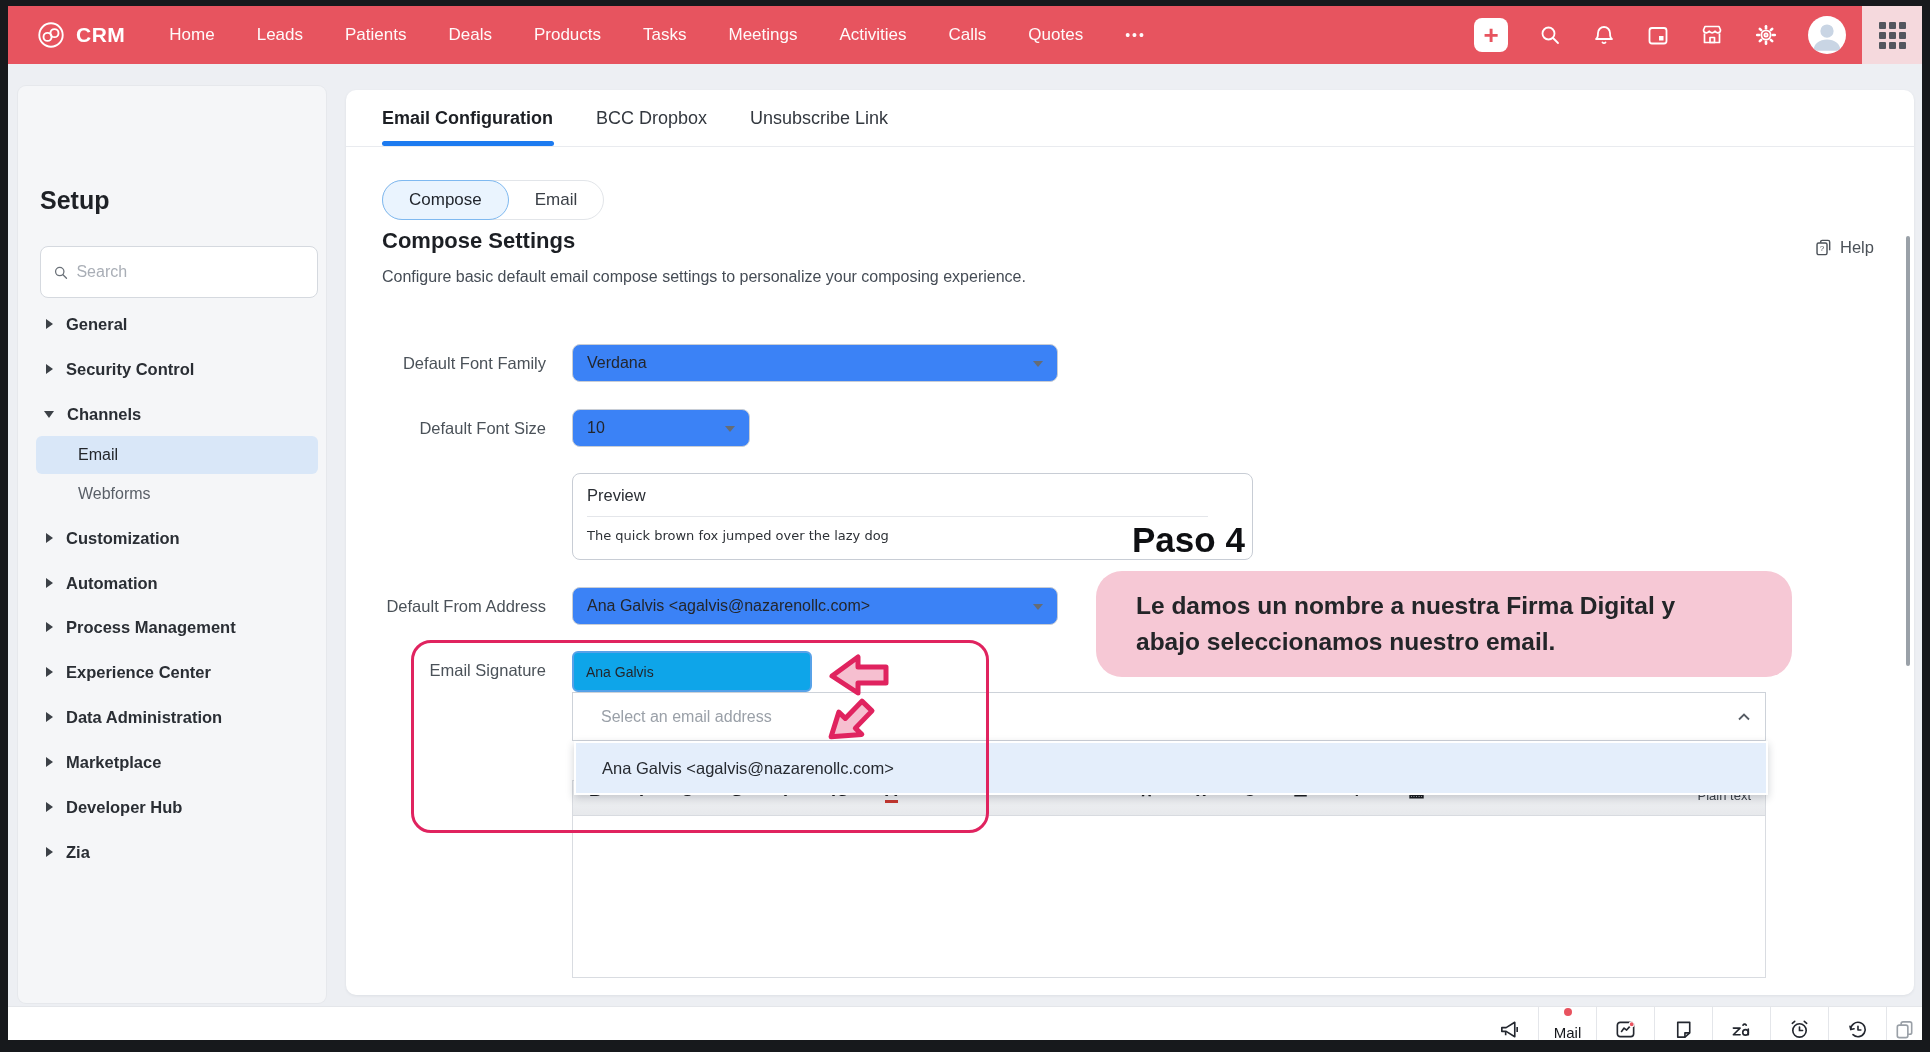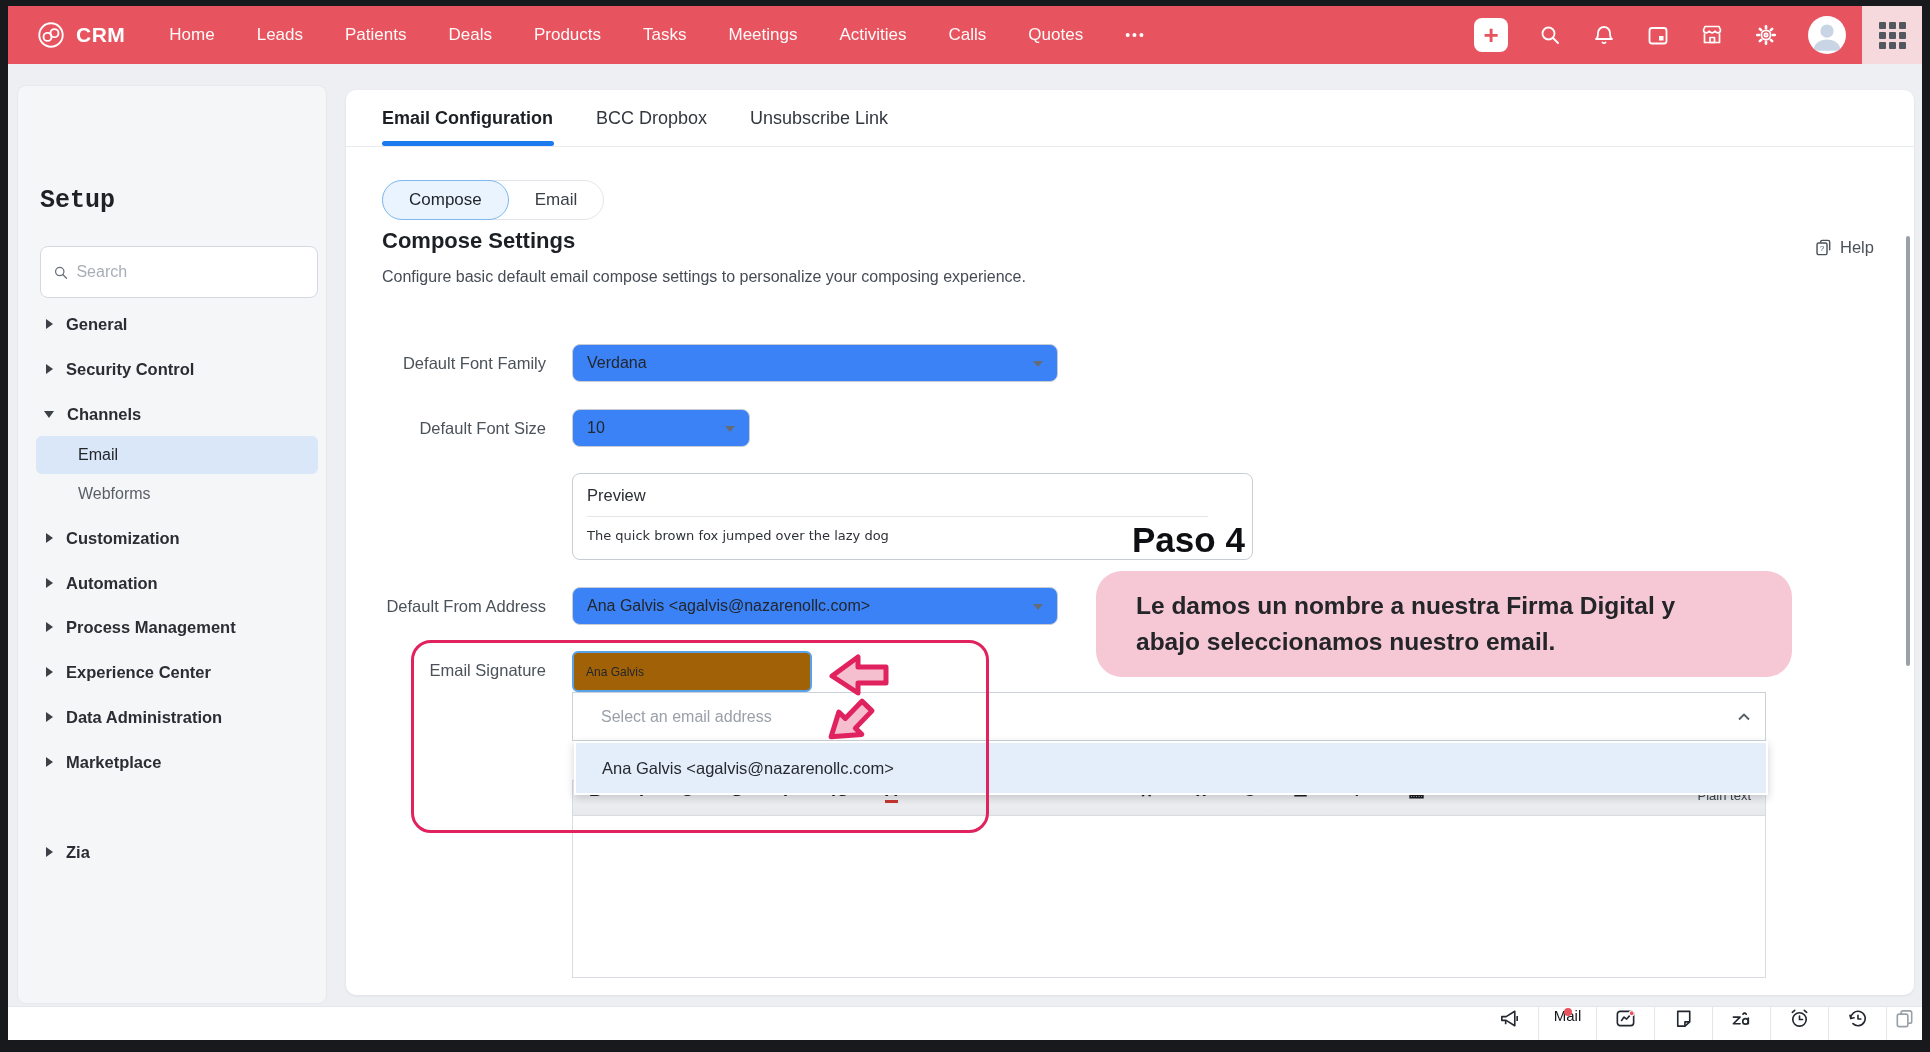--- a/index.html
+++ b/index.html
@@ -16,21 +16,21 @@
   .nav-right { position:absolute; right:76px; top:0; height:58px; display:flex; align-items:center; gap:30px; }
   .plusbox { width:34px; height:34px; background:#fff; border-radius:8px; display:flex; align-items:center; justify-content:center; color:#e7545f; font-size:26px; font-weight:700; line-height:1; }
   .nav-ico { width:24px; height:24px; display:block; }
   .avatar { width:38px; height:38px; border-radius:50%; background:#fff; overflow:hidden; }
   .appsbox { position:absolute; right:0; top:0; width:60px; height:58px; background:#f5d9dd; display:flex; align-items:center; justify-content:center; }
   .gridglyph { display:grid; grid-template-columns:repeat(3,7px); grid-template-rows:repeat(3,7px); gap:3px; }
   .gridglyph div { background:#53575f; border-radius:1px; }
 
   
   .sidebar { position:absolute; left:10px; top:80px; width:308px; height:917px; background:#f5f6f8; border-radius:8px; box-shadow:0 0 0 1px #e6e8ec; }
-  .setup-title { position:absolute; left:22px; top:100px; font-size:25px; font-weight:700; color:#1e2126;font-family:Liberation Mono, monospace; }
+  .setup-title { position:absolute; left:22px; top:100px; font-size:25px; font-weight:700; color:#1e2126; }
   .side-search { position:absolute; left:22px; top:160px; width:278px; height:52px; background:#fff; border:1px solid #d5d9df; border-radius:8px; display:flex; align-items:center; gap:8px; padding:5px 12px; }
   .side-search input { border:none; outline:none; font-size:16px; color:#3a3f46; width:100%; background:transparent; font-family:"Liberation Sans",sans-serif; }
   .side-search input::placeholder { color:#a9aeb6; }
   .srow { position:absolute; left:0; width:308px; height:38px; display:flex; align-items:center; cursor:pointer; }
   .caret-r { width:0; height:0; border-left:7px solid #3c4147; border-top:5px solid transparent; border-bottom:5px solid transparent; margin-left:28px; margin-right:13px; }
   .caret-d { width:0; height:0; border-top:7px solid #3c4147; border-left:5px solid transparent; border-right:5px solid transparent; margin-left:26px; margin-right:13px; }
   .slabel { font-size:16.5px; font-weight:700; color:#2a2e34; }
   .schild { padding-left:60px; font-size:16px; color:#595f67; }
   .srow.sel { left:18px; width:282px; background:#d9e7f8; border-radius:6px; }
   .srow.sel .schild { color:#23262b; padding-left:42px; }
@@ -53,41 +53,41 @@
   .flabel { position:absolute; width:195px; left:5px; text-align:right; font-size:16.5px; color:#4b5259; }
   .selectbox { position:absolute; background:#3b82f6; border:1px solid #c8cdd5; border-radius:8px; display:flex; align-items:center; padding:0 14px; font-size:16px; color:#23262c; cursor:pointer; }
   .selcaret { position:absolute; right:14px; top:50%; margin-top:-2px; width:0; height:0; border-top:6px solid #666c74; border-left:5px solid transparent; border-right:5px solid transparent; }
 
   .previewbox { position:absolute; left:226px; top:383px; width:681px; height:87px; border:1px solid #c8cdd5; border-radius:8px; background:#fff; }
   .pv-title { position:absolute; left:14px; top:12px; font-size:16.5px; color:#2a2e34; }
   .pv-line { position:absolute; left:14px; right:44px; top:42px; height:1px; background:#e4e6ea; }
   .pv-sample { position:absolute; left:14px; top:54px; font-size:13px; color:#2d3136; font-family:"DejaVu Sans",sans-serif; }
 
   .sig-outline { position:absolute; left:65px; top:550px; width:578px; height:193px; border:3px solid #e0235f; border-radius:20px; z-index:8; pointer-events:none; }
-  .name-input { position:absolute; left:226px; top:561px; width:240px; height:41px; border:2px solid #57a2e8; border-radius:6px; background:#a16207; padding:0 12px; font-size:12px; color:#23262c; outline:none; font-family:"Liberation Sans",sans-serif; }
+  .name-input { position:absolute; left:226px; top:561px; width:240px; height:41px; border:2px solid #57a2e8; border-radius:6px; background:#0ea5e9; padding:0 12px; font-size:14px; color:#23262c; outline:none; font-family:"Liberation Sans",sans-serif; }
   .email-select { position:absolute; left:226px; top:602px; width:1194px; height:49px; border:1px solid #cdd2d9; background:#fff; display:flex; align-items:center; padding:0 28px; font-size:16px; color:#9aa0a8; z-index:2; }
   .opt-panel { position:absolute; left:228px; top:651px; width:1194px; height:54px; background:#fff; box-shadow:0 3px 8px rgba(30,40,55,.22); z-index:5; padding:2px; }
   .opt-row { width:100%; height:100%; background:#e4eefb; display:flex; align-items:center; padding-left:26px; font-size:16.5px; color:#262a30; cursor:pointer; }
   .ed-toolbar { position:absolute; left:226px; top:690px; width:1194px; height:36px; background:linear-gradient(#f6f7f9,#e7e9ec); border:1px solid #d8dbe0; z-index:1; }
   .ed-icons { position:absolute; left:16px; top:-4px; display:flex; gap:37px; height:26px; line-height:26px; }
   .ed-icons span { font-size:18px; font-weight:700; color:#17191d; }
   .plain-text { position:absolute; right:14px; top:7px; font-size:13px; color:#3a3f46; }
   .ed-body { position:absolute; left:226px; top:726px; width:1194px; height:162px; background:#fff; border:1px solid #d9dce1; border-top:none; }
 
   .paso { position:absolute; left:786px; top:430px; font-size:35px; font-weight:700; color:#0e0f12; z-index:9; }
   .pinknote { position:absolute; left:750px; top:481px; width:696px; height:106px; background:#f6c8d5; border-radius:26px; z-index:9; padding:17px 0 0 40px; }
   .pinknote div { font-size:24.5px; font-weight:700; color:#232528; line-height:36px; }
   .pk-arrow { position:absolute; z-index:10; }
 
   .scrollthumb { position:absolute; left:1560px; top:146px; width:4px; height:430px; background:#9aa1a8; border-radius:2px; }
 
   
   .bottombar { position:absolute; left:0; right:0; bottom:0; height:34px; background:#fff; border-top:1px solid #e4e6ea; }
   .bb-cells { position:absolute; right:0; top:0; height:34px; display:flex; }
-  .bb-cell { width:58px; height:34px; border-left:1px solid #e4e6ea; display:flex; align-items:flex-start; justify-content:center; position:relative; cursor:pointer; }
+  .bb-cell { width:58px; height:34px; border-left:1px solid #e4e6ea; display:flex; align-items:flex-end; justify-content:center; position:relative; cursor:pointer; }
   .bb-mail { font-size:15px; font-weight:400; color:#16181c; }
   .reddot { position:absolute; width:8px; height:8px; border-radius:50%; background:#e8535f; }
   svg.bbi { width:23px; height:23px; display:block; }
 </style>
 </head>
 <body>
 
 <div class="screen">
 
   <div class="topnav">
@@ -211,20 +211,24 @@
         <span class="caret-r"></span>
         <span class="slabel">Experience Center</span>
       </div>
     <div class="srow" style="top:612px;">
         <span class="caret-r"></span>
         <span class="slabel">Data Administration</span>
       </div>
     <div class="srow" style="top:657px;">
         <span class="caret-r"></span>
         <span class="slabel">Marketplace</span>
+      </div>
+    <div class="srow" style="top:702px;">
+        <span class="caret-r"></span>
+        <span class="slabel">Developer Hub</span>
       </div>
     <div class="srow" style="top:747px;">
         <span class="caret-r"></span>
         <span class="slabel">Zia</span>
       </div>
   </div>
 
   <div class="card">
 
     <div class="tab active" style="left:36px;">Email Configuration</div>

